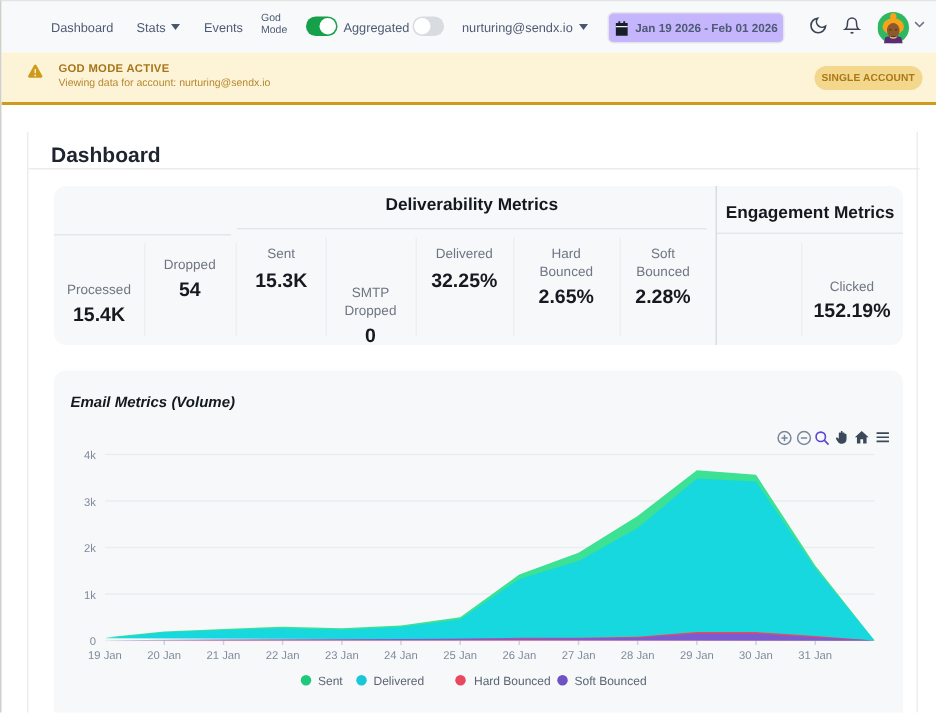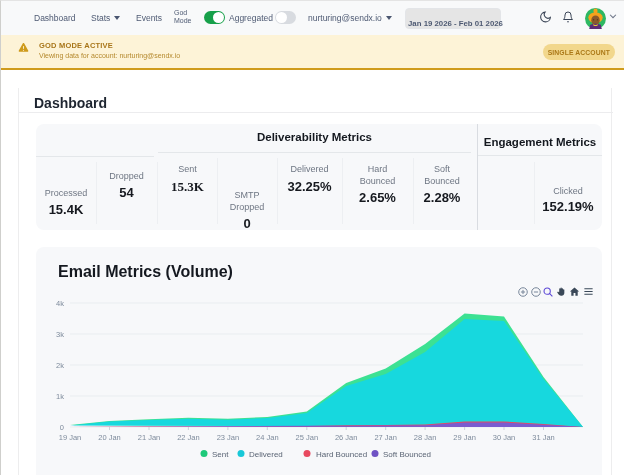--- a/index.html
+++ b/index.html
@@ -9,41 +9,41 @@
 .nav { height:34px; background:#f8f9fa; position:relative; }
 .nav span { position:absolute; font-size:8.5px; color:#4e5a73; white-space:nowrap; top:12px; }
 .caret { display:inline-block; width:0; height:0; border-left:3px solid transparent; border-right:3px solid transparent; border-top:4px solid #4a5670; vertical-align:1px; margin-left:4px; }
 .godmode { font-size:7px !important; line-height:8px; top:8px !important; }
 .toggle { border-radius:7.5px; top:10px !important; width:21px; height:13px; }
 .toggle i { position:absolute; top:1px; width:11px; height:11px; border-radius:50%; background:#fff; }
 .tog-on { background:#17a04a; }
 .tog-on i { right:1px; }
 .tog-off { background:#d8dbe0; }
 .tog-off i { left:1px; }
-.datebtn { top:7px !important; left:404px; width:96px; height:21px; background:#e5e5e5; border:1px solid #e3e5e8; border-radius:4px; display:flex; align-items:flex-end; justify-content:center; font-size:7.8px !important; font-weight:bold; color:#181f2a; }
+.datebtn { top:7px !important; left:404px; width:118px; height:21px; background:#c4b5fd; border:1px solid #e3e5e8; border-radius:4px; display:flex; align-items:center; justify-content:center; font-size:7.8px !important; font-weight:bold; color:#181f2a; }
 
 .banner { height:35px; background:#fdf3d7; border-bottom:2px solid #cf9b1c; position:relative; }
 .banner .t1 { position:absolute; left:38px; top:6px; font-size:7.5px; font-weight:bold; color:#a8761a; letter-spacing:.2px; }
 .banner .t2 { position:absolute; left:38px; top:17px; font-size:7px; color:#b5892e; }
 .pill { position:absolute; right:9px; top:9px; background:#f2d78c; color:#ab7817; font-size:6.8px; font-weight:bold; padding:5px 5px 4px; border-radius:9px; letter-spacing:.1px; }
 .warnicon { position:absolute; left:17px; top:7px; }
 
 .main { position:absolute; left:18px; top:88px; width:594px; height:387px; background:#fff; border-left:1px solid #ededee; border-right:1px solid #ededee; }
 h1 { position:absolute; left:15px; top:6.5px; font-size:14px; color:#1e2530; font-weight:bold; }
 .hline { position:absolute; left:0; top:24px; width:594px; height:1px; background:#ececee; }
 .card1 { position:absolute; left:17px; top:36px; width:566px; height:106px; background:#f7f8fa; border-radius:8px; }
 .card1 .gt { position:absolute; font-size:11.5px; font-weight:bold; color:#14181f; text-align:center; }
 .card1 .cl { position:absolute; height:1px; background:#e4e7ea; }
 .cell { position:absolute; text-align:center; }
 .cell .lb { font-size:9px; color:#6e7683; line-height:12px; }
 .cell .vl { font-size:13px; font-weight:bold; color:#16191f; margin-top:3px; }
 .cdiv { position:absolute; width:1px; background:#edeff2; }
 .vdiv { position:absolute; left:441px; top:0; width:1px; height:106px; background:#d9dce1; }
 .card2 { position:absolute; left:17px; top:159px; width:566px; height:228px; background:#f7f8fa; border-radius:8px 8px 0 0; }
-.card2 h2 { position:absolute; left:22px; top:16px; font-size:16px; font-weight:bold; color:#14181f; }
+.card2 h2 { position:absolute; left:11px; top:16px; font-size:10px; font-weight:bold; color:#14181f;font-style:italic; }
 .toolbar { position:absolute; top:39px; left:482px; display:flex; gap:2.5px; align-items:center; }
 </style>
 </head>
 <body>
 <div class="nav">
   <span style="left:33px;">Dashboard</span>
   <span style="left:90px;">Stats<i class="caret"></i></span>
   <span style="left:135px;">Events</span>
   <span class="godmode" style="left:173px;">God<br>Mode</span>
   <span class="toggle tog-on" style="left:203px;">
@@ -105,21 +105,21 @@
         <div class="lb">Dropped</div>
         <div class="vl">54</div>
       </div>
     <div class="cdiv" style="left:60px; top:38px; height:62px;"></div>
     <div class="cdiv" style="left:121px; top:38px; height:62px;"></div>
 
     <div class="gt" style="left:122px; width:313px; top:7px;">Deliverability Metrics</div>
     <div class="cl" style="left:122px; top:28px; width:313px;"></div>
     <div class="cell" style="left:122px; width:59px; top:39px;">
         <div class="lb">Sent</div>
-        <div class="vl" style="margin-top:4px;font-family:Liberation Serif, serif;">15.3K</div>
+        <div class="vl" style="margin-top:4px;">15.3K</div>
       </div>
     <div class="cell" style="left:181px; width:60px; top:39px;margin-top:26px;">
         <div class="lb">SMTP<br>Dropped</div>
         <div class="vl">0</div>
       </div>
     <div class="cell" style="left:241px; width:65px; top:39px;">
         <div class="lb">Delivered</div>
         <div class="vl" style="margin-top:4px;">32.25%</div>
       </div>
     <div class="cell" style="left:306px; width:71px; top:39px;">

